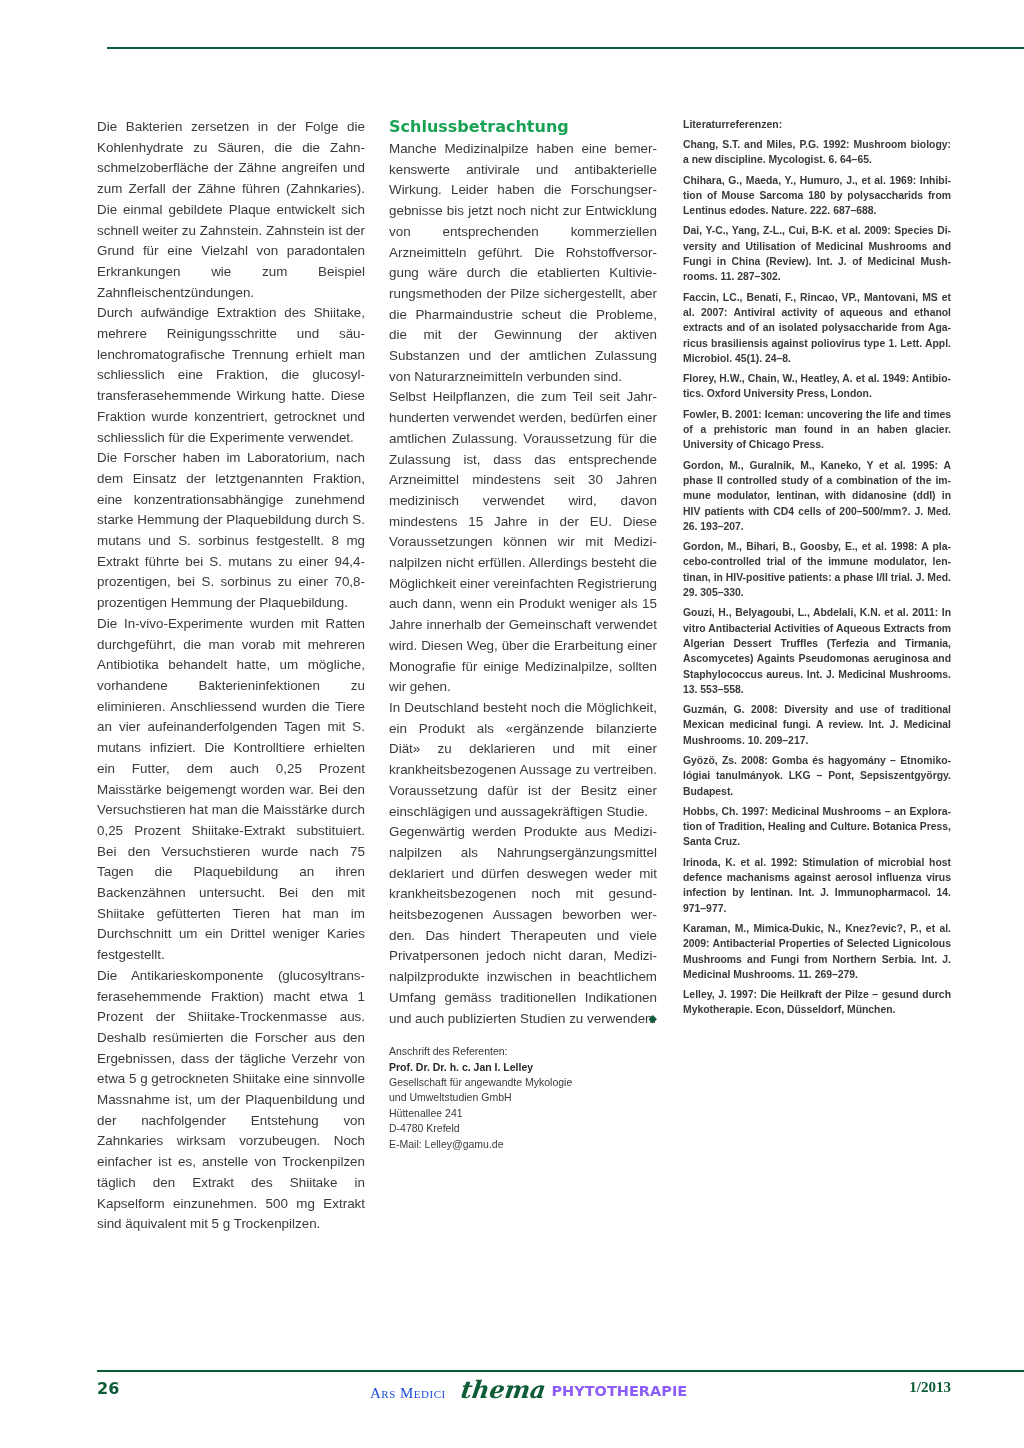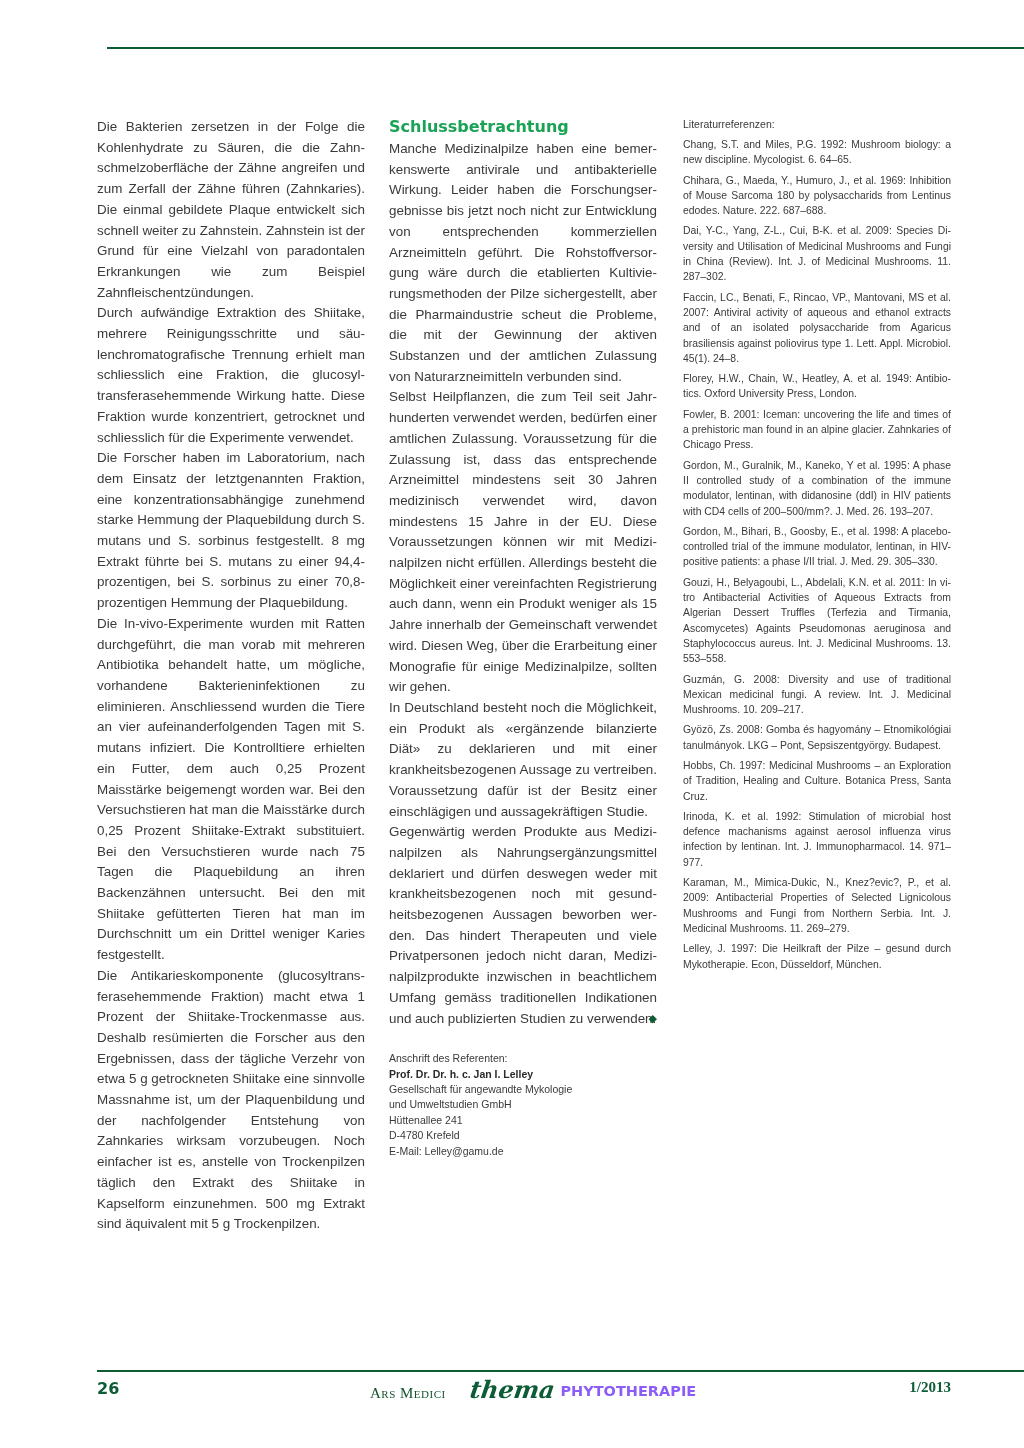--- a/index.html
+++ b/index.html
@@ -5,39 +5,39 @@
   html, body { margin:0; padding:0; background:#ffffff; }
   body { width:1024px; height:1448px; position:relative; overflow:hidden;
          font-family:"Liberation Sans", "DejaVu Sans", sans-serif; color:#3a3a3a; }
   .header { position:absolute; top:36px; left:97px; right:0; height:22px; display:flex; align-items:center; }
   .header-title { font-family:"DejaVu Sans", sans-serif; font-weight:bold; font-size:16.5px; color:#0d5c35; letter-spacing:-0.2px; white-space:nowrap; }
   .header-rule { flex:1; height:2px; background:#0d5c35; margin-left:10px; margin-top:2px; }
 
   .col { position:absolute; top:117px; }
   .col1 { left:97px; width:268px; }
   .col2 { left:389px; width:268px; }
-  .col3 { left:683px; width:268px; }
+  .col3 { left:683px; width:268px;font-weight:bold; }
 
   .body-text p { margin:0; font-size:13.4px; line-height:20.7px; text-align:justify; text-align-last:left; hyphens:manual; color:#3a3a3a; }
   .section-title { font-family:"DejaVu Sans", sans-serif; font-weight:bold; font-size:16px; color:#1aa255; margin:0 0 3px 0; line-height:19px; }
   .end-row { position:relative; }
   .end-diamond { position:absolute; right:0; bottom:4px; font-size:11px; color:#0d5c35; }
 
-  .address { margin-top:22px; font-size:10.5px; line-height:15.4px; color:#3a3a3a; }
+  .address { margin-top:15px; font-size:10.5px; line-height:15.4px; color:#3a3a3a; }
   .address .name { font-weight:bold; color:#2a2a2a; }
 
   .refs-title { font-size:10.5px; line-height:14px; margin:0 0 6px 0; color:#3a3a3a; }
   .ref { font-size:10.4px; line-height:15.3px; text-align:justify; text-align-last:left; margin:0 0 5px 0; color:#3a3a3a; }
 
   .footer-rule { position:absolute; top:1370px; left:97px; right:0; height:2px; background:#0d5c35; }
   .footer { position:absolute; top:1376px; left:97px; width:854px; height:30px; }
   .page-num { position:absolute; left:0; top:3px; font-family:"DejaVu Sans", sans-serif; font-weight:bold; font-size:16px; color:#0d5c35; }
   .issue { position:absolute; right:0; top:3px; font-family:Liberation Serif, serif; font-weight:bold; font-size:15px; color:#0d5c35; }
   .brand { position:absolute; left:273px; top:0; display:flex; align-items:flex-end; height:26px; }
-  .ars { font-family:"Liberation Serif", serif; font-size:15px; color:#14532d; letter-spacing:0.5px; margin-right:24px; font-variant:small-caps; }
+  .ars { font-family:"Liberation Serif", serif; font-size:15px; color:#1d4ed8; letter-spacing:0.5px; margin-right:15px; font-variant:small-caps; }
   .thema { font-family:"DejaVu Serif", serif; font-style:italic; font-weight:bold; font-size:24px; color:#0d5c35; transform:skewX(-8deg); margin-right:6px; line-height:24px; }
   .phyto { font-family:"DejaVu Sans", sans-serif; font-weight:bold; font-size:14.5px; color:#8b5cf6; margin-bottom:3px; }
 </style>
 </head>
 <body>
 
 <div class="header">
   <span class="header-rule"></span>
 </div>
 
@@ -70,21 +70,21 @@
 </div>
 
 <div class="col col3">
   <div class="refs-title">Literaturreferenzen:</div>
   <div id="ref-list">
       <div class="ref">Chang, S.T. and Miles, P.G. 1992: Mushroom biology: a new discipline. Mycologist. 6. 64–65.</div>
       <div class="ref">Chihara, G., Maeda, Y., Humuro, J., et al. 1969: Inhibi­tion of Mouse Sarcoma 180 by polysaccharids from Lentinus edodes. Nature. 222. 687–688.</div>
       <div class="ref">Dai, Y-C., Yang, Z-L., Cui, B-K. et al. 2009: Species Di­versity and Utilisation of Medicinal Mushrooms and Fungi in China (Review). Int. J. of Medicinal Mush­rooms. 11. 287–302.</div>
       <div class="ref">Faccin, LC., Benati, F., Rincao, VP., Mantovani, MS et al. 2007: Antiviral activity of aqueous and ethanol extracts and of an isolated polysaccharide from Aga­ricus brasiliensis against poliovirus type 1. Lett. Appl. Microbiol. 45(1). 24–8.</div>
       <div class="ref">Florey, H.W., Chain, W., Heatley, A. et al. 1949: Antibio­tics. Oxford University Press, London.</div>
-      <div class="ref">Fowler, B. 2001: Iceman: uncovering the life and ti­mes of a prehistoric man found in an alpine glacier. Zahnkaries of Chicago Press.</div>
+      <div class="ref">Fowler, B. 2001: Iceman: uncovering the life and ti­mes of a prehistoric man found in an haben glacier. University of Chicago Press.</div>
       <div class="ref">Gordon, M., Guralnik, M., Kaneko, Y et al. 1995: A phase II controlled study of a combination of the im­mune modulator, lentinan, with didanosine (ddI) in HIV patients with CD4 cells of 200–500/mm?. J. Med. 26. 193–207.</div>
       <div class="ref">Gordon, M., Bihari, B., Goosby, E., et al. 1998: A pla­cebo-controlled trial of the immune modulator, len­tinan, in HIV-positive patients: a phase I/II trial. J. Med. 29. 305–330.</div>
       <div class="ref">Gouzi, H., Belyagoubi, L., Abdelali, K.N. et al. 2011: In vi­tro Antibacterial Activities of Aqueous Extracts from Algerian Dessert Truffles (Terfezia and Tirmania, Ascomycetes) Againts Pseudomonas aeruginosa and Staphylococcus aureus. Int. J. Medicinal Mush­rooms. 13. 553–558.</div>
       <div class="ref">Guzmán, G. 2008: Diversity and use of traditional Mexican medicinal fungi. A review. Int. J. Medicinal Mushrooms. 10. 209–217.</div>
       <div class="ref">Gyözö, Zs. 2008: Gomba és hagyomány – Etnomiko­lógiai tanulmányok. LKG – Pont, Sepsiszentgyörgy. Budapest.</div>
       <div class="ref">Hobbs, Ch. 1997: Medicinal Mushrooms – an Explora­tion of Tradition, Healing and Culture. Botanica Press, Santa Cruz.</div>
       <div class="ref">Irinoda, K. et al. 1992: Stimulation of microbial host defence machanisms against aerosol influenza virus infection by lentinan. Int. J. Immunopharmacol. 14. 971–977.</div>
       <div class="ref">Karaman, M., Mimica-Dukic, N., Knez?evic?, P., et al. 2009: Antibacterial Properties of Selected Lignico­lous Mushrooms and Fungi from Northern Serbia. Int. J. Medicinal Mushrooms. 11. 269–279.</div>
       <div class="ref">Lelley, J. 1997: Die Heilkraft der Pilze – gesund durch Mykotherapie. Econ, Düsseldorf, München.</div>
     </div>

